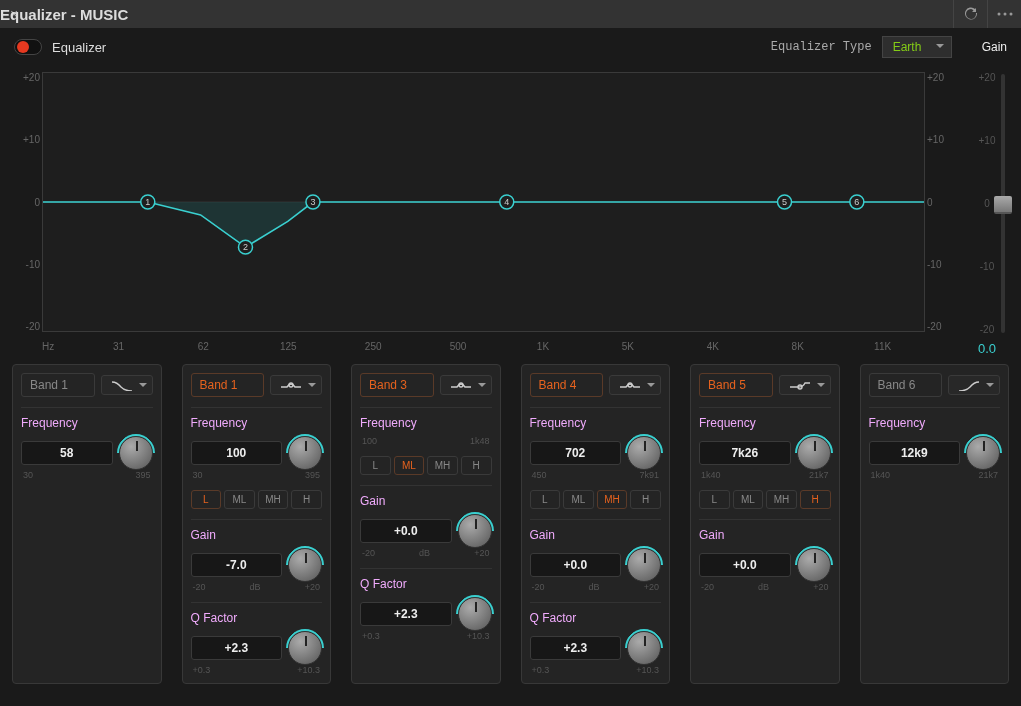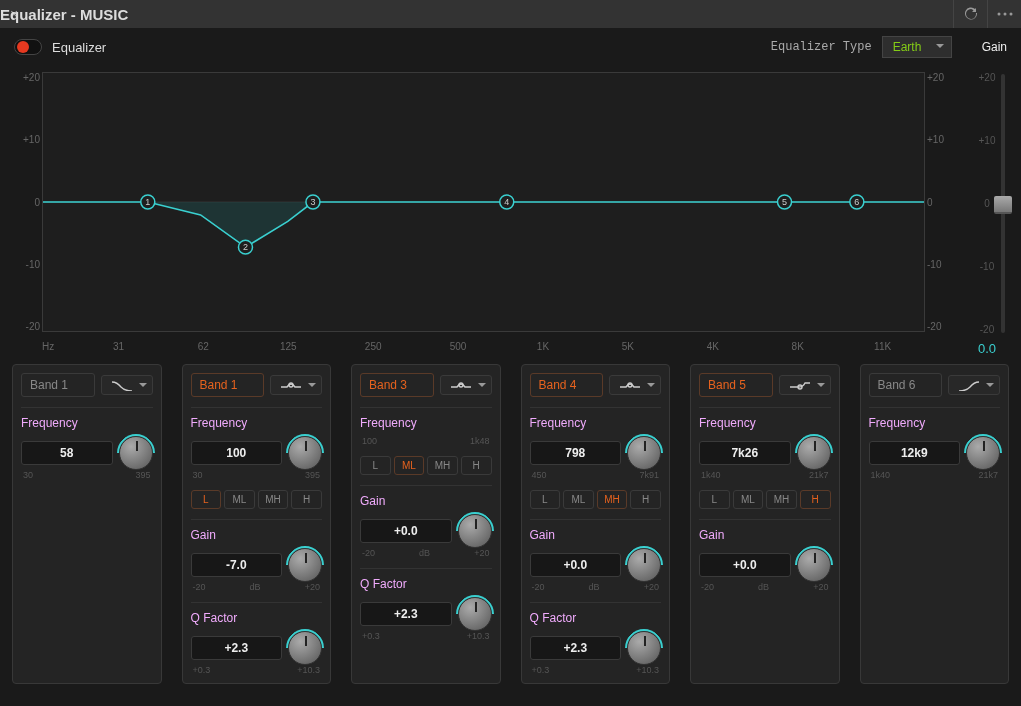--- a/index.html
+++ b/index.html
@@ -320,21 +320,21 @@
           <svg viewBox="0 0 22 12">
             <path d="M1 8 L7 8 Q11 2 15 8 L21 8" stroke="#ccc" stroke-width="1.4" fill="none"></path>
             <circle cx="11" cy="6" r="2" stroke="#ccc" stroke-width="1.4" fill="none"></circle>
           </svg>
         </div>
     </div>
     <div class="section freq-sec">
       <div class="sec-title">Frequency</div>
       <div class="section-row">
         <div style="flex:1">
-          <div class="valbox">798</div>
+          <div class="valbox">702</div>
         </div>
         <div class="knob">
             <div class="arc"></div>
             <div class="ptr"></div>
           </div>
       </div>
       <div class="sub-ticks">
           <span>450</span>
           <span>7k91</span>
         </div>

